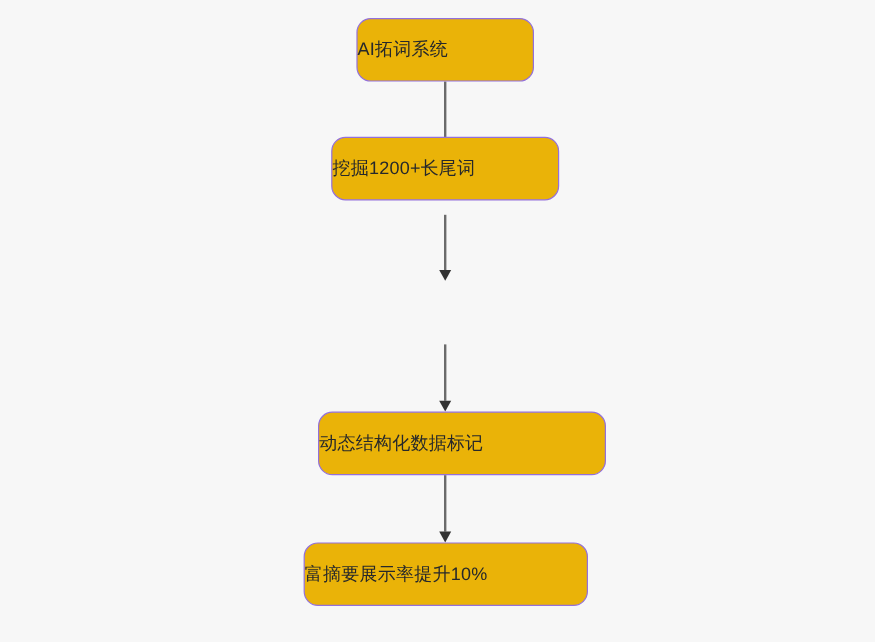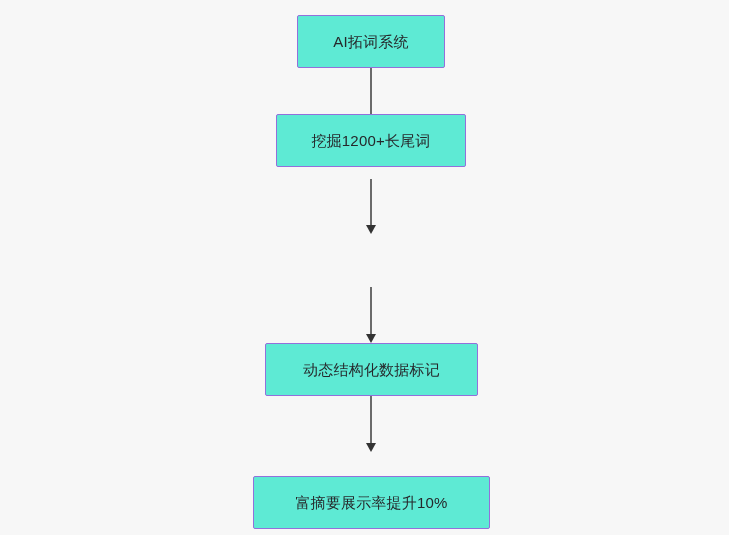--- a/index.html
+++ b/index.html
@@ -11,26 +11,26 @@
     overflow: hidden;
   }
   #flowchart-canvas {
     position: relative;
     width: 729px;
     height: 535px;
     background: #f7f7f7;
   }
   .node {
     position: absolute;
-    background: #5eead4;
+    background: #eab308;
     border: 1.3px solid #9370db;
-    border-radius: 2px;
+    border-radius: 12px;
     display: flex;
     align-items: center;
-    justify-content: center;
+    justify-content: flex-start;
     height: 53px;
   }
   .node-label {
     font-size: 15px;
     color: #26282b;
     line-height: 1;
     letter-spacing: 0.2px;
     white-space: nowrap;
     text-align: center;
   }
@@ -46,22 +46,22 @@
     height: 0;
     border-left: 5px solid transparent;
     border-right: 5px solid transparent;
     border-top: 9px solid #333333;
     left: 366px;
   }
   
   #node-1 { left: 297px; top: 15px;  width: 148px; }
   #node-2 { left: 276px; top: 114px; width: 190px; }
   #node-3 { left: 261px; top: 234px; width: 221px; }
-  #node-4 { left: 265px; top: 343px; width: 213px; }
-  #node-5 { left: 253px; top: 452px; width: 237px; margin-top: 24px; }
+  #node-4 { left: 265px; top: 343px; width: 240px; }
+  #node-5 { left: 253px; top: 452px; width: 237px; }
   
   #edge-1 { top: 68px;  height: 48px; }
   #edge-2 { top: 179px; height: 46px; }
   #edge-3 { top: 287px; height: 47px; }
   #edge-4 { top: 396px; height: 47px; }
   #arrow-1 { top: 116px; }
   #arrow-2 { top: 225px; }
   #arrow-3 { top: 334px; }
   #arrow-4 { top: 443px; }
 </style>

